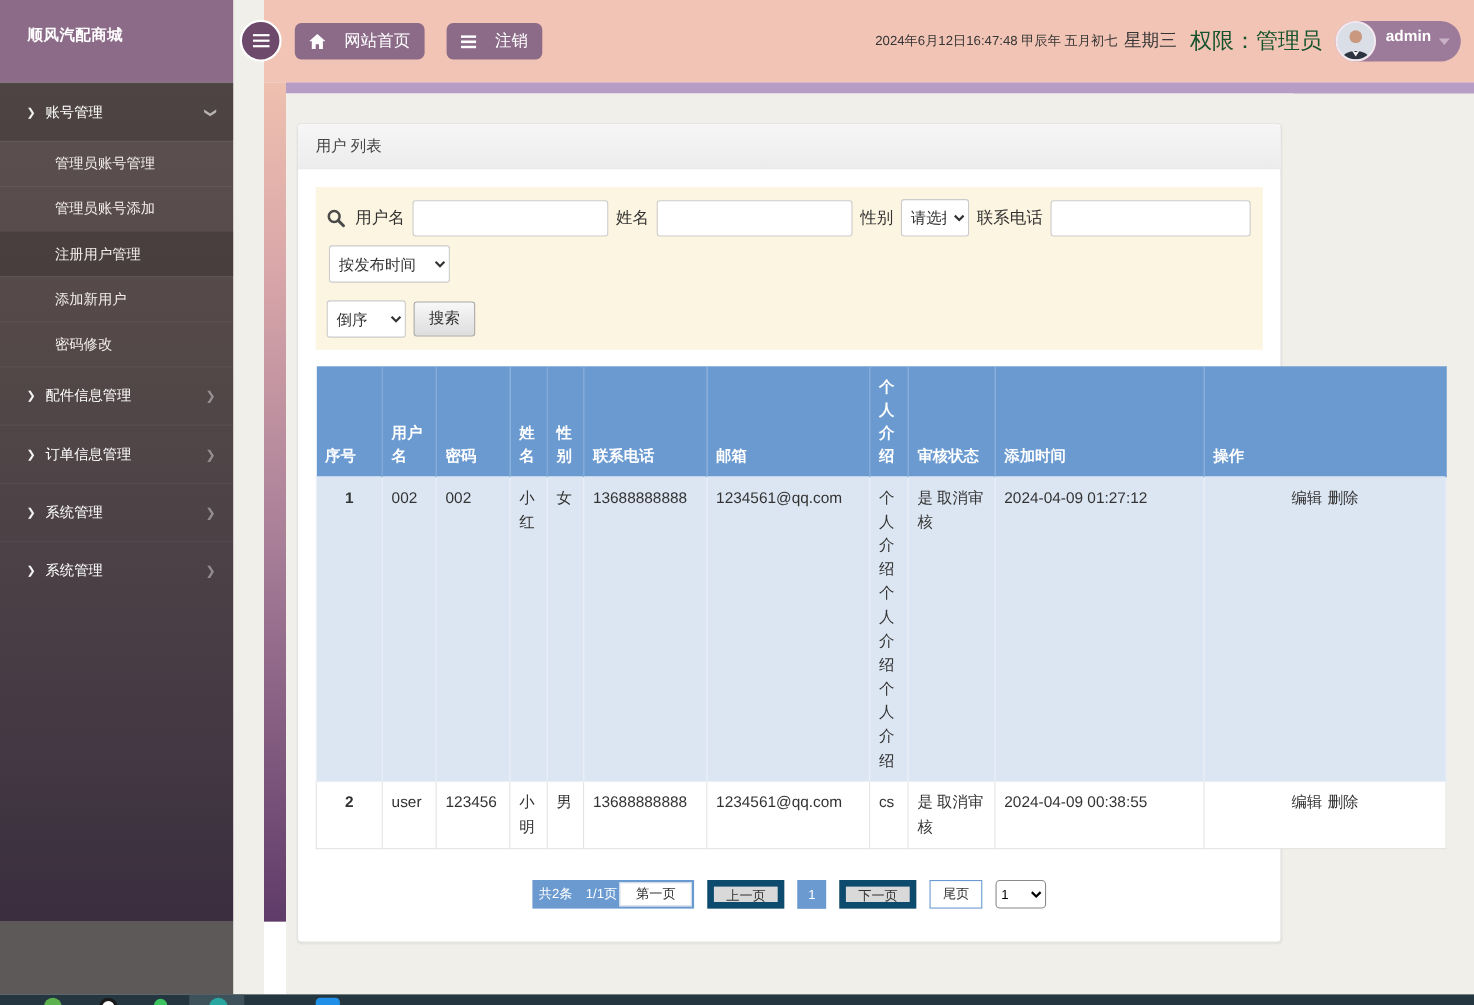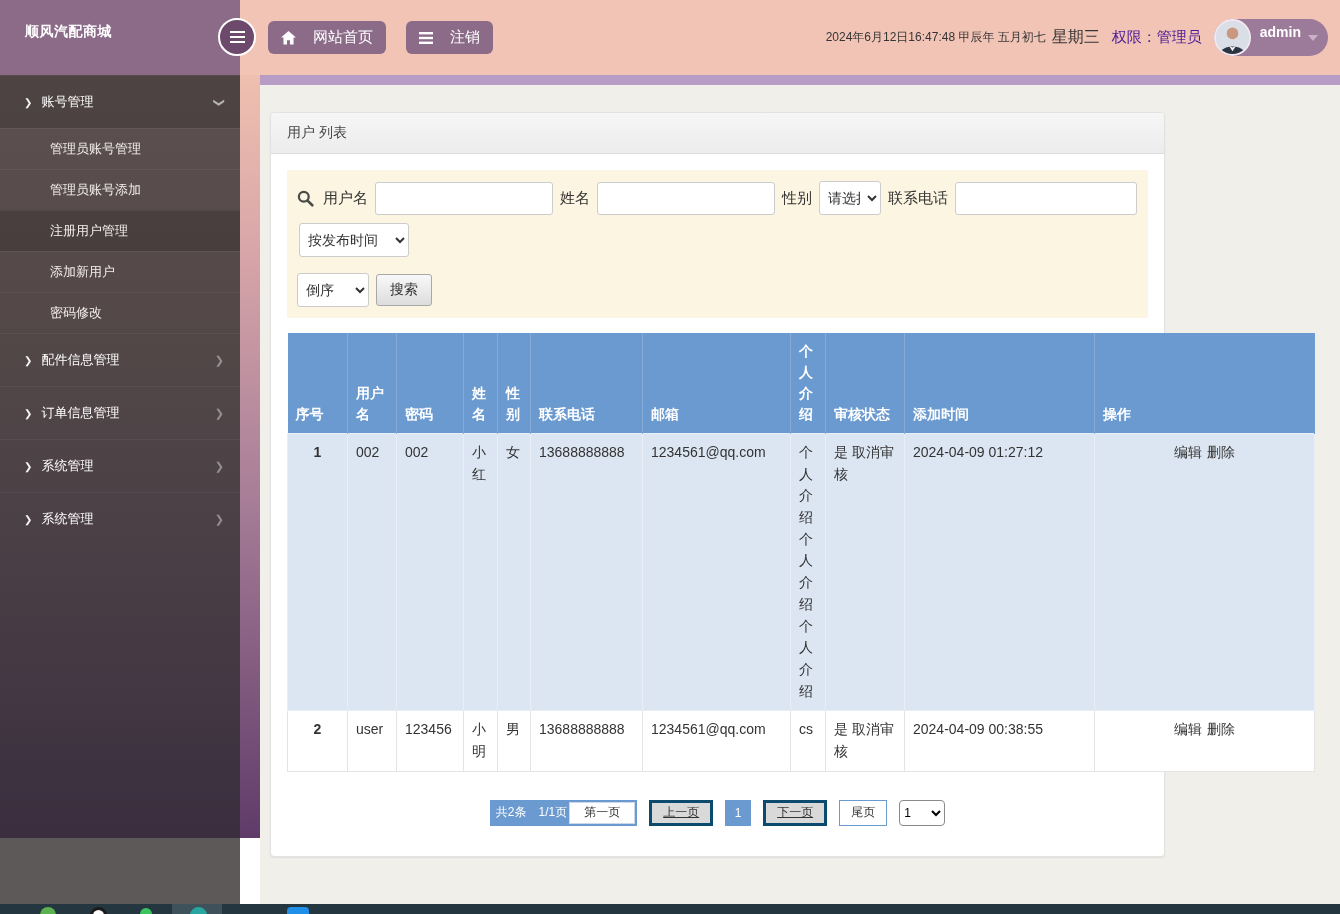--- a/index.html
+++ b/index.html
@@ -1,21 +1,21 @@
 <!DOCTYPE html>
 <html><head>
 <meta charset="utf-8">
 <style>
   * { box-sizing: border-box; margin: 0; padding: 0; }
   html,body { width:1340px; height:914px; overflow:hidden;
     font-family:"Liberation Sans","DejaVu Sans",sans-serif; background:#f0efe9; }
   body { position:relative; }
 
   
-  #sidebar { position:absolute; left:0; top:0; width:240px; height:904px; }
+  #sidebar { position:absolute; left:0; top:0; width:212px; height:904px; }
   .logo { height:75px; background:#8c6b89; color:#fff; font-size:14px; font-weight:bold;
           padding:23px 0 0 25px; letter-spacing:.5px; }
   .menu { height:763px; background:linear-gradient(180deg,#5c5150 0%,#544948 30%,#473c44 70%,#3a2e3f 100%); }
   .menu-item { position:relative; display:flex; align-items:center; color:#fff; font-size:13px;
                cursor:pointer; border-top:1px solid rgba(255,255,255,0.05); }
   .menu-item.parent { height:53px; padding-left:24px; }
   .menu-item.parent.expanded { background:rgba(0,0,0,0.16); }
   .menu-item.sub { height:41px; padding-left:50px; color:#f3eded; }
   .menu-item.sub.active { background:rgba(0,0,0,0.17); }
   .m-arrow { font-size:10px; margin-right:9px; opacity:.95; }
@@ -36,21 +36,21 @@
     display:flex; align-items:center; justify-content:center; cursor:pointer; }
   .bars { display:block; width:15px; height:2px; background:#fff;
     box-shadow:0 -5px 0 #fff, 0 5px 0 #fff; }
   .top-btn { display:inline-flex; align-items:center; gap:17px; height:33px; padding:0 13px;
     background:#8c6b89; color:#fff; border:none; border-radius:6px; font-size:15px; cursor:pointer;
     font-family:inherit; }
   .top-btn + .top-btn { margin-left:20px;justify-content:space-between; }
   .top-right { margin-left:auto; display:flex; align-items:center; gap:12px; }
   .datetime { font-size:12px; color:#353535; }
   .weekday { font-size:16px; color:#353535; }
-  .permission { font-size:15px; color:#4c1d95; }
+  .permission { font-size:20px; color:#14532d; }
   .admin-pill { display:flex; align-items:center; height:37px; background:#9c7a99;
     border-radius:19px; padding-right:10px; cursor:pointer; }
   .avatar { width:37px; height:37px; border-radius:50%; overflow:hidden; border:2px solid #f3e8ef;
     background:#d8dde6; flex:0 0 auto; }
   .admin-name { color:#ffffff; font-size:14px; font-weight:bold; margin:0 7px 12px 9px; }
   .caret-down { width:0; height:0; border-left:5px solid transparent; border-right:5px solid transparent;
     border-top:6px solid #c9b2c7; }
 
   
   #purple-strip { position:absolute; left:260px; top:75px; width:1080px; height:10px; background:#b79cc6; }
@@ -94,21 +94,21 @@
   .op-link + .op-link { margin-left:5px; }
   .audit-link { cursor:pointer; }
 
   
   .pagination { margin-top:28px; display:flex; justify-content:center; align-items:center; gap:12px; }
   .pg-summary { display:inline-flex; align-items:center; background:#6a9ad0; color:#fff;
     font-size:12px; height:26px; padding-left:6px; }
   .pg-summary .pg-info { margin-left:12px; }
   .pg-btn { height:26px; padding:0 11px; font-size:12px; font-family:inherit; cursor:pointer; color:#333; }
   .pg-first { background:#fff; border:1px solid #cdd9ea; margin:0; height:22px; margin:2px; padding:0 14px; }
-  .pg-gray { background:#d9d9d9; border:3px solid #0c4a6e;text-decoration:underline; }
+  .pg-gray { background:#d9d9d9; border:6px solid #0c4a6e; }
   .pg-blue { background:#6a9ad0; color:#fff; border:1px solid #6a9ad0; min-width:26px; padding:0 8px; }
   .pg-white { background:#fff; border:1px solid #6a9ad0; }
   .pg-select { height:26px; width:46px; border:1px solid #8a8a8a; border-radius:4px; background:#fff;
     font-size:12px; font-family:inherit; }
 
   
   #taskbar { position:absolute; left:0; top:904px; width:1340px; height:10px; background:#243740;
     overflow:hidden; }
   .tb-tile { position:absolute; left:172px; top:0; width:50px; height:10px; background:#3d525a; }
   .tb-ic { position:absolute; top:3px; border-radius:50%; }

